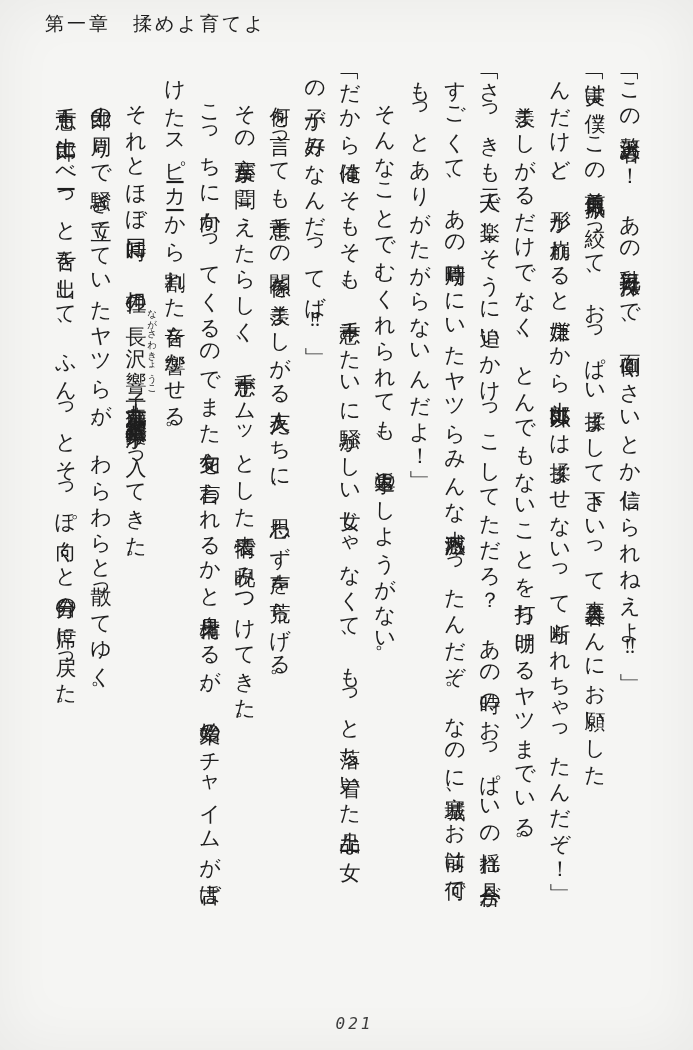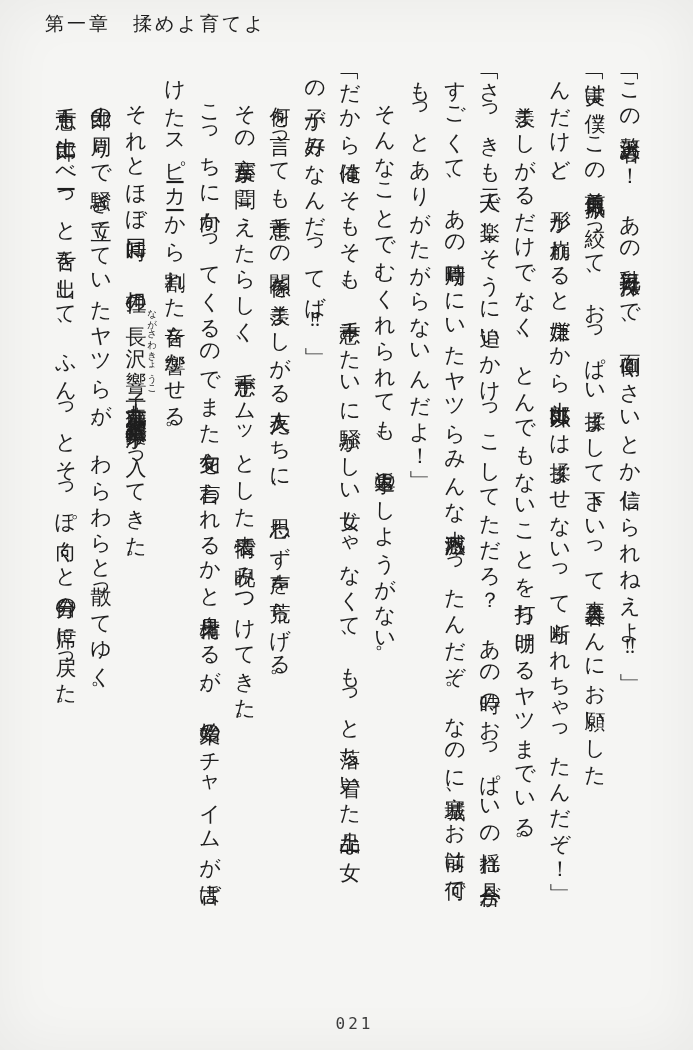--- a/index.html
+++ b/index.html
@@ -54,20 +54,21 @@
   .page-number {
     position: absolute;
     bottom: 17px;
     left: 16px;
     right: 0;
     text-align: center;
     font-family: "DejaVu Sans Mono", "Liberation Mono", monospace;
     font-size: 16px;
     letter-spacing: 3px;
     color: var(--page-number, #3c3c3c);
+    font-style: italic;
   }
 </style>
 </head>
 <body>
 
 <div class="page">
 
   <div class="running-header">第一章　揉めよ育てよ</div>
 
   <div class="text-body">

